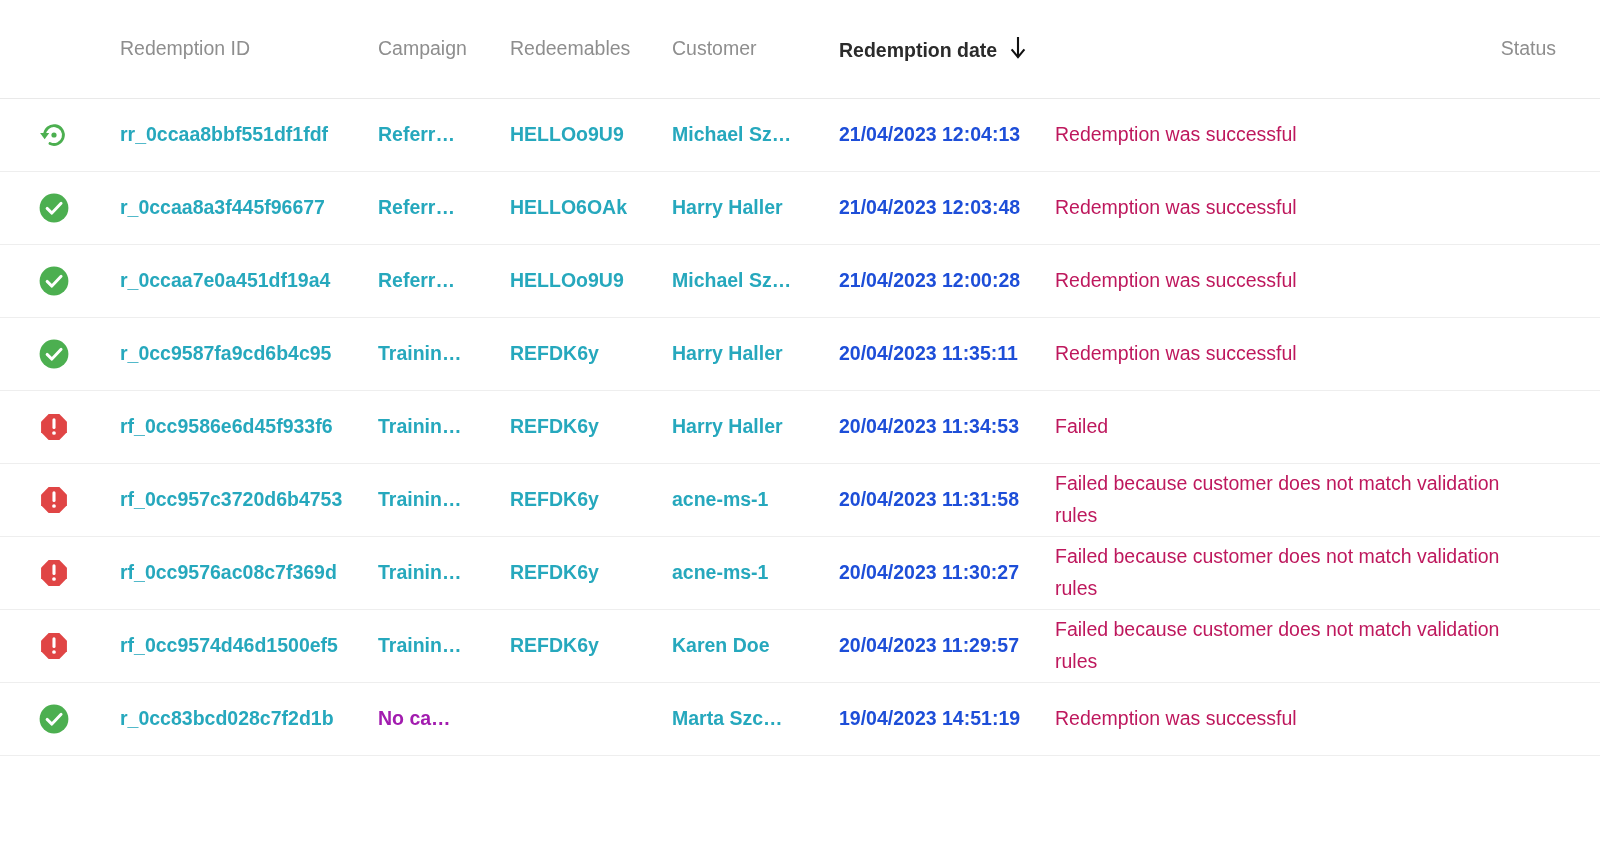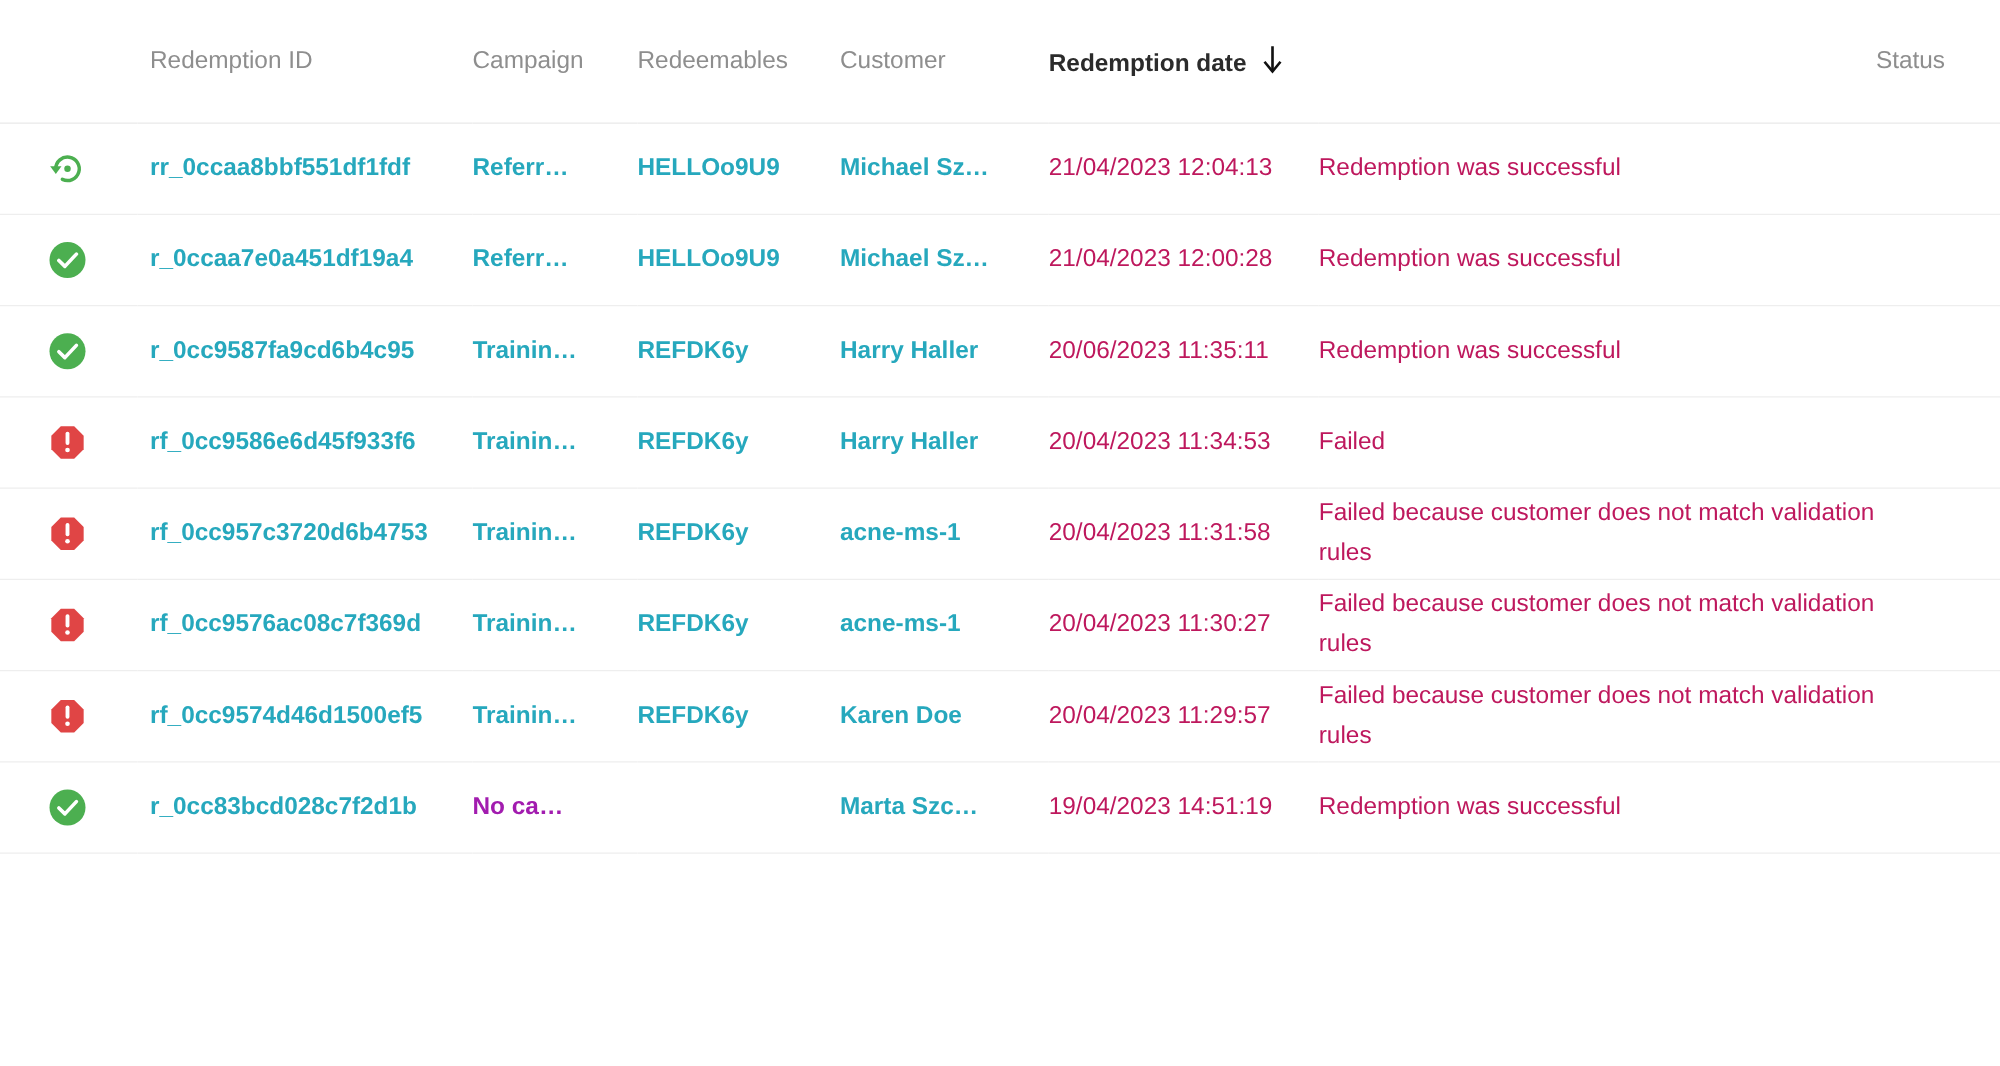--- a/index.html
+++ b/index.html
@@ -84,22 +84,22 @@
   }
   td.cell-link {
     color: #26a8bd;
     font-weight: 700;
     white-space: nowrap;
     overflow: hidden;
     text-overflow: ellipsis;
   }
   td.cell-id      { padding-left: 10px; }
   td.cell-date {
-    color: #be185d;
-    font-weight: 400;
+    color: #1d4ed8;
+    font-weight: 700;
     white-space: nowrap;
   }
   td.cell-statustext {
     color: #be185d;
     font-weight: 400;
     line-height: 1.62;
     padding-right: 60px;
     vertical-align: middle;
   }
 
@@ -180,37 +180,49 @@
           <td class="cell-link">HELLOo9U9</td>
           <td class="cell-link"><span class="trunc w-customer">Michael Sz…</span></td>
           <td class="cell-date">21/04/2023 12:04:13</td>
           <td class="cell-statustext">Redemption was successful</td>
         </tr>
         <tr class="tall">
           <td class="cell-icon"><span style="display: inline-block;"><svg width="34" height="34" viewBox="0 0 34 34" class="icon-svg">
                 <circle cx="17" cy="17" r="14.4" fill="#4caf50"></circle>
                 <path d="M10.1 17.4 L14.9 22.1 L24.1 12.3" fill="none" stroke="#ffffff" stroke-width="2.9" stroke-linecap="round" stroke-linejoin="round"></path>
               </svg></span></td>
+          <td class="cell-link cell-id">r_0ccaa8a3f445f96677</td>
+          <td class="cell-link"><span class="trunc w-campaign">Referr…</span></td>
+          <td class="cell-link">HELLO6OAk</td>
+          <td class="cell-link"><span class="trunc w-customer">Harry Haller</span></td>
+          <td class="cell-date">21/04/2023 12:03:48</td>
+          <td class="cell-statustext">Redemption was successful</td>
+        </tr>
+        <tr class="tall">
+          <td class="cell-icon"><span style="display: inline-block;"><svg width="34" height="34" viewBox="0 0 34 34" class="icon-svg">
+                <circle cx="17" cy="17" r="14.4" fill="#4caf50"></circle>
+                <path d="M10.1 17.4 L14.9 22.1 L24.1 12.3" fill="none" stroke="#ffffff" stroke-width="2.9" stroke-linecap="round" stroke-linejoin="round"></path>
+              </svg></span></td>
           <td class="cell-link cell-id">r_0ccaa7e0a451df19a4</td>
           <td class="cell-link"><span class="trunc w-campaign">Referr…</span></td>
           <td class="cell-link">HELLOo9U9</td>
           <td class="cell-link"><span class="trunc w-customer">Michael Sz…</span></td>
           <td class="cell-date">21/04/2023 12:00:28</td>
           <td class="cell-statustext">Redemption was successful</td>
         </tr>
         <tr class="tall">
           <td class="cell-icon"><span style="display: inline-block;"><svg width="34" height="34" viewBox="0 0 34 34" class="icon-svg">
                 <circle cx="17" cy="17" r="14.4" fill="#4caf50"></circle>
                 <path d="M10.1 17.4 L14.9 22.1 L24.1 12.3" fill="none" stroke="#ffffff" stroke-width="2.9" stroke-linecap="round" stroke-linejoin="round"></path>
               </svg></span></td>
           <td class="cell-link cell-id">r_0cc9587fa9cd6b4c95</td>
           <td class="cell-link"><span class="trunc w-campaign">Trainin…</span></td>
           <td class="cell-link">REFDK6y</td>
           <td class="cell-link"><span class="trunc w-customer">Harry Haller</span></td>
-          <td class="cell-date">20/06/2023 11:35:11</td>
+          <td class="cell-date">20/04/2023 11:35:11</td>
           <td class="cell-statustext">Redemption was successful</td>
         </tr>
         <tr class="tall">
           <td class="cell-icon"><span style="display: inline-block;"><svg width="34" height="34" viewBox="0 0 34 34" class="icon-svg">
                 <polygon points="29.93,22.36 22.36,29.93 11.64,29.93 4.07,22.36 4.07,11.64 11.64,4.07 22.36,4.07 29.93,11.64" fill="#e04545"></polygon>
                 <rect x="15.45" y="8.3" width="3.1" height="10.6" rx="1.5" fill="#ffffff"></rect>
                 <circle cx="17" cy="23.0" r="1.85" fill="#ffffff"></circle>
               </svg></span></td>
           <td class="cell-link cell-id">rf_0cc9586e6d45f933f6</td>
           <td class="cell-link"><span class="trunc w-campaign">Trainin…</span></td>

